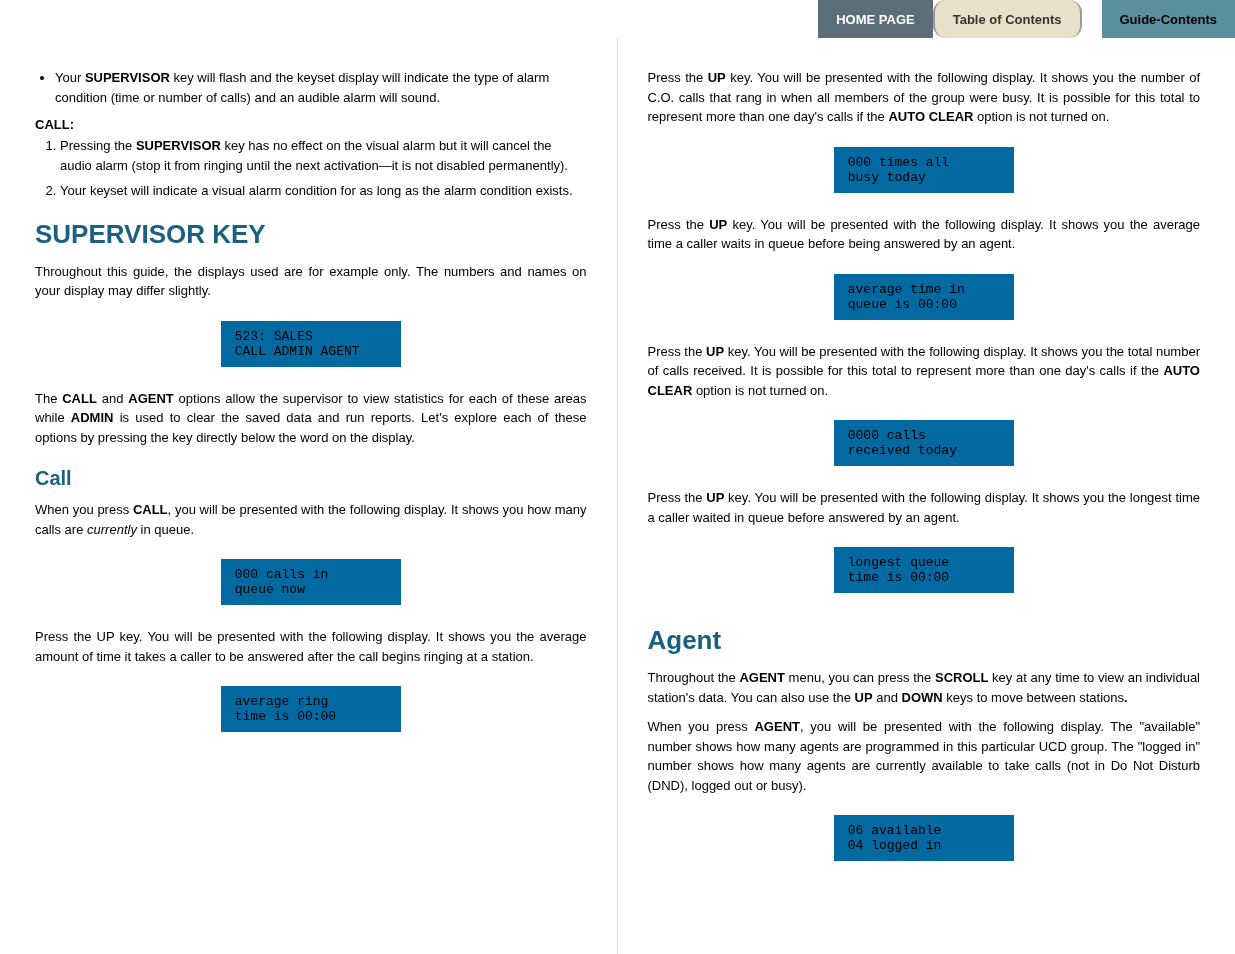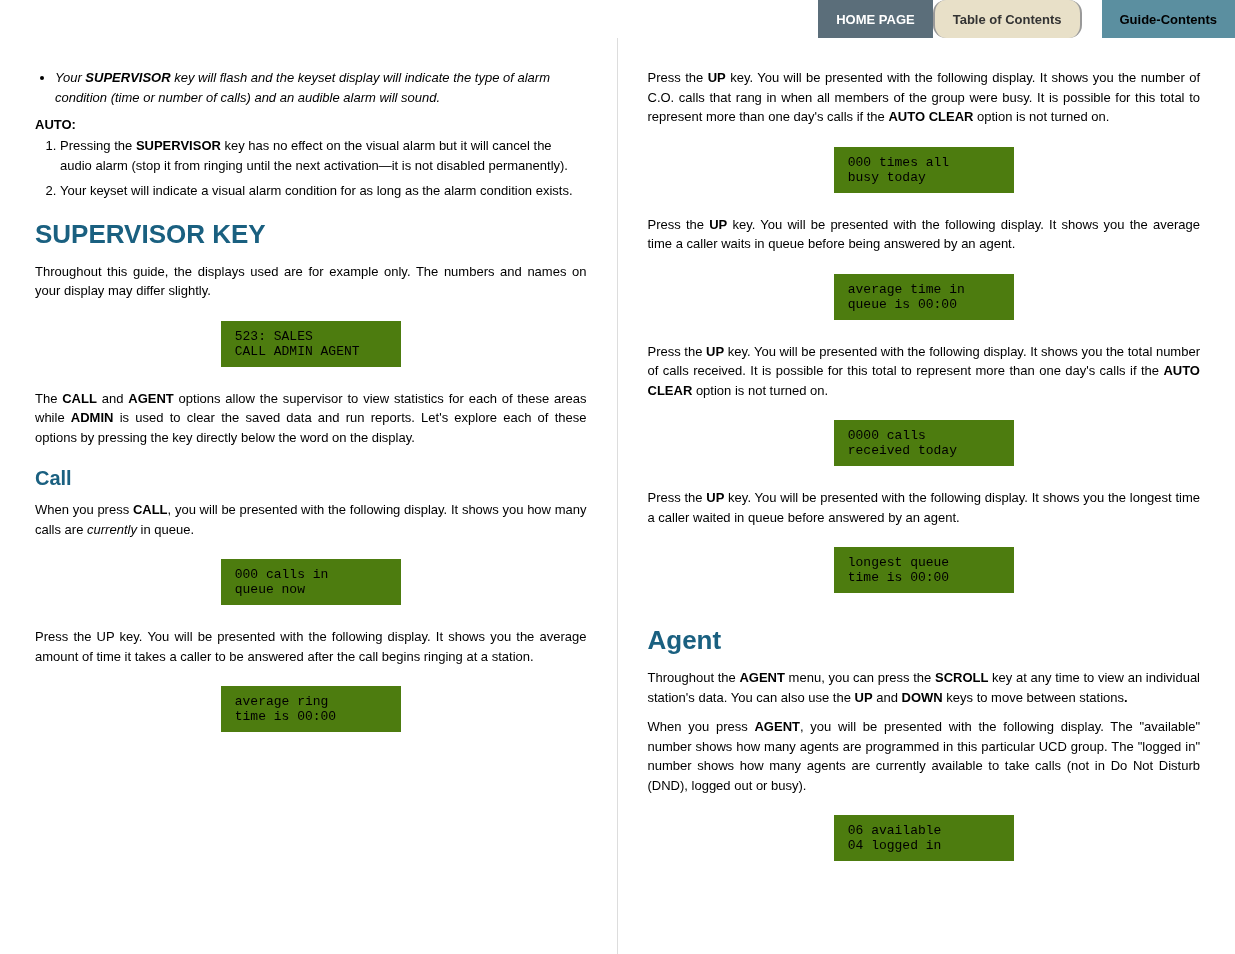--- a/index.html
+++ b/index.html
@@ -93,35 +93,34 @@
       text-align: justify;
     }
 
     ul {
       margin-left: 20px;
       margin-bottom: 10px;
     }
     ul li {
       margin-bottom: 6px;
       line-height: 1.5;
-      font-style: italic;
     }
 
     ol {
       margin-left: 25px;
       margin-bottom: 10px;
     }
     ol li {
       margin-bottom: 6px;
       line-height: 1.5;
     }
 
     
     .display-box {
-      background: #4d7c0f;
+      background: #0369a1;
       font-family: 'Courier New', Courier, monospace;
       font-size: 13px;
       padding: 8px 14px;
       display: inline-block;
       margin: 10px auto 14px auto;
       min-width: 180px;
       border: none;
       white-space: pre;
     }
     .display-box-wrap {
@@ -153,21 +152,21 @@
 <div class="page-container">
 
   <div class="left-col">
 
     <ul>
       <li>
         Your <strong>SUPERVISOR</strong> key will flash and the keyset display will indicate the type of alarm condition (time or number of calls) and an audible alarm will sound.
       </li>
     </ul>
 
-    <div class="notes-label">AUTO:</div>
+    <div class="notes-label">CALL:</div>
     <ol>
       <li>
         Pressing the <strong>SUPERVISOR</strong> key has no effect on the visual alarm but it will cancel the audio alarm (stop it from ringing until the next activation—it is not disabled permanently).
       </li>
       <li>
         Your keyset will indicate a visual alarm condition for as long as the alarm condition exists.
       </li>
     </ol>
 
     <h2 class="section-title">SUPERVISOR KEY</h2>

